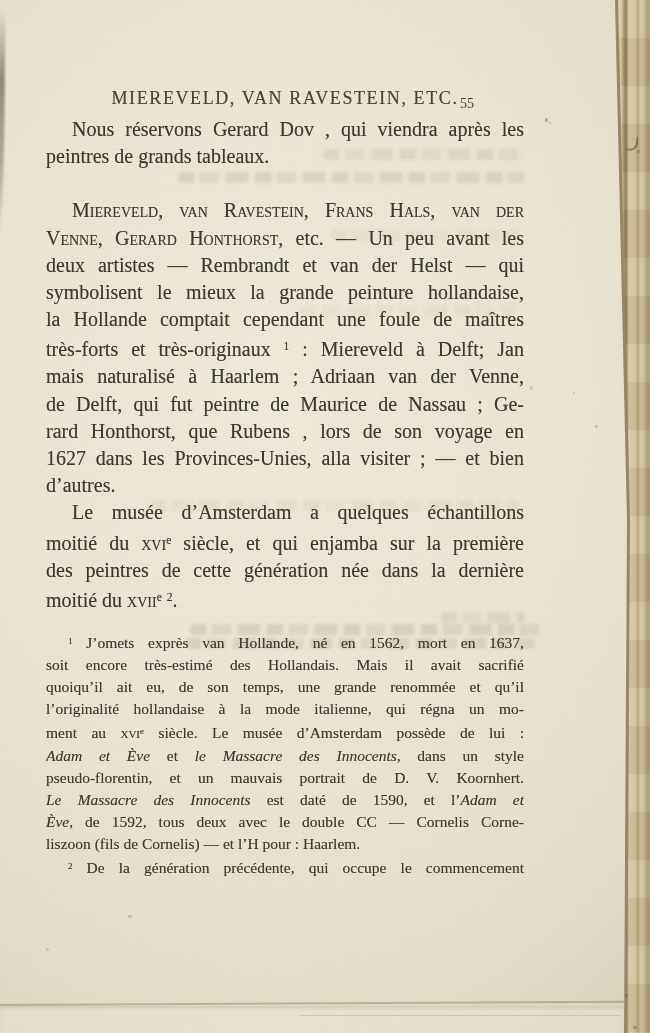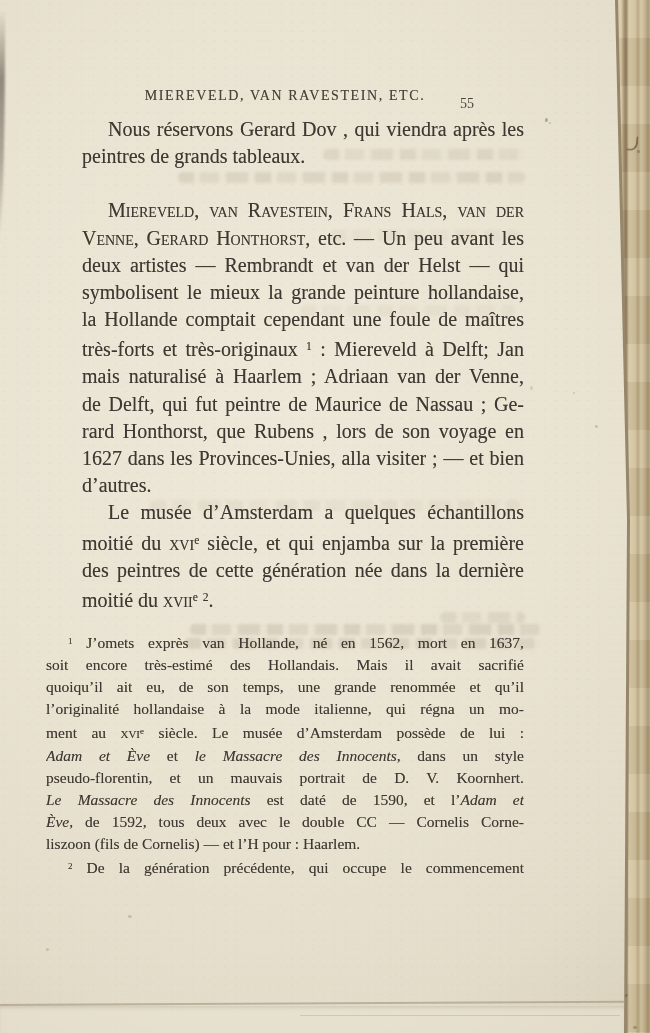--- a/index.html
+++ b/index.html
@@ -54,28 +54,28 @@
   }
   .bottom-band{
     position:absolute;left:0;top:1006px;width:624px;height:27px;
     background:rgba(233,227,211,.55);
     box-shadow:inset 0 3px 4px -2px rgba(120,105,75,.25);
   }
   
   .text-block{position:absolute;left:46px;top:88px;width:478px;color:#3d3831;}
   .page-header{position:relative;height:20px;}
   .running-title{
-    text-align:center;font-size:14px;letter-spacing:1.6px;color:#49433a;
+    text-align:center;font-size:18px;letter-spacing:1.6px;color:#49433a;
     text-shadow:0 0 .6px rgba(73,67,58,.5);
   }
   .folio{position:absolute;right:50px;top:8px;font-size:14px;color:#49433a;}
   .block{text-shadow:0 0 .6px rgba(61,56,49,.45);}
   .line{text-align:justify;text-align-last:justify;overflow:hidden;}
   .line.last{text-align-last:left;font-family:Liberation Serif, serif;}
-  .paragraph .line{font-size:20px;line-height:27.2px;margin-left:36px;}
+  .paragraph .line{font-size:20px;line-height:27.2px;}
   .footnote .line{font-size:15.5px;line-height:22px;}
   .paragraph .indent{padding-left:26px;}
   .footnote .indent{padding-left:22px;}
   [data-block-id="para-intro"]{margin-top:8px;}
   [data-block-id="para-masters"]{margin-top:27px;}
   [data-block-id="footnote-1"]{margin-top:16px;}
   .sc{font-variant:small-caps;}
   .it{font-style:italic;}
   .sup{font-size:.58em;vertical-align:.5em;}
   

